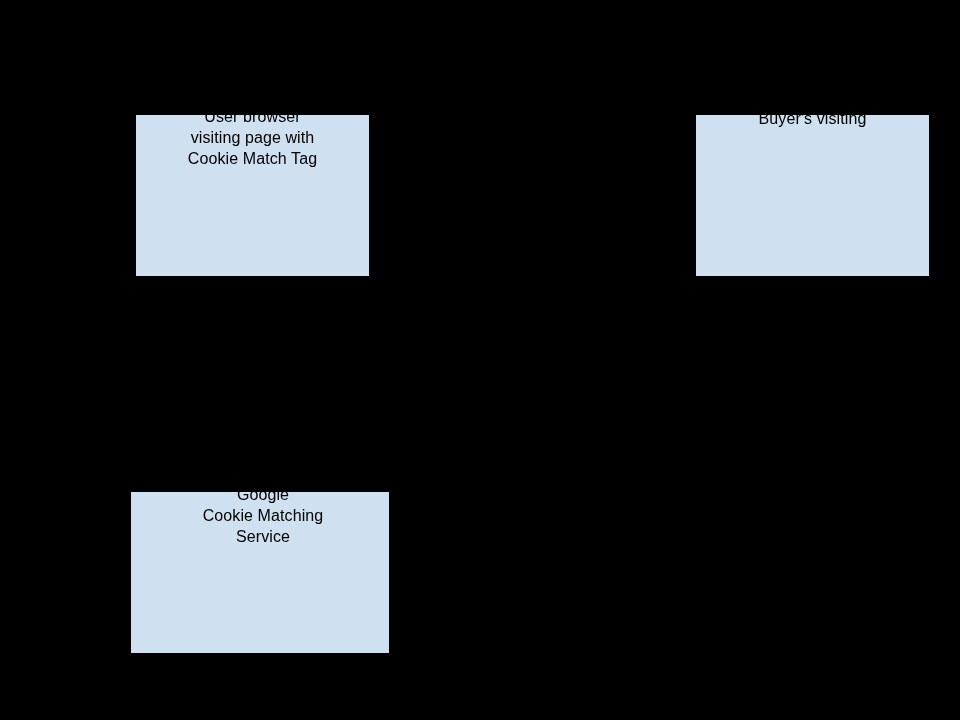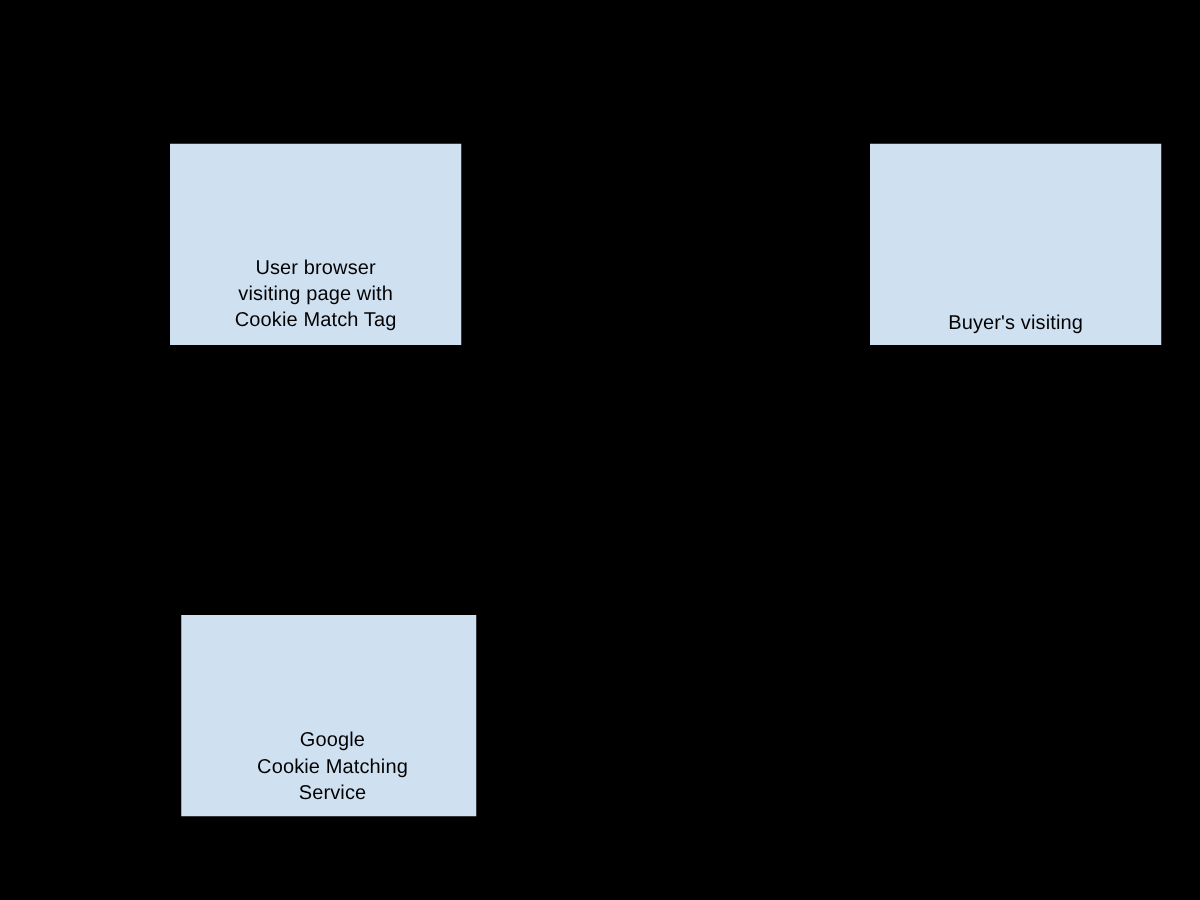--- a/index.html
+++ b/index.html
@@ -17,21 +17,21 @@
   #diagram-canvas {
     position: relative;
     width: 960px;
     height: 720px;
     background: #000000;
   }
   .node-box {
     position: absolute;
     box-sizing: border-box;
     display: flex;
-    align-items: flex-end;
+    align-items: flex-start;
     justify-content: center;
     background: #cfe0f0;
     color: #000000;
     text-align: center;
   }
   .node-label {
     font-size: 16px;
     line-height: 21px;
     font-weight: normal;
     color: #000000;
@@ -53,23 +53,23 @@
     left: 696px;
     top: 115px;
     width: 233px;
     height: 161px;
   }
   #node-buyers-service .node-label {
     transform: translateY(-7px);
   }
   
   #node-google-cookie-matching {
-    left: 145px;
+    left: 131px;
     top: 492px;
-    width: 236px;
+    width: 258px;
     height: 161px;
   }
   #node-google-cookie-matching .node-label {
     transform: translate(3px, -8px);
   }
 </style>
 </head>
 <body>
 
 <div id="diagram-canvas">

